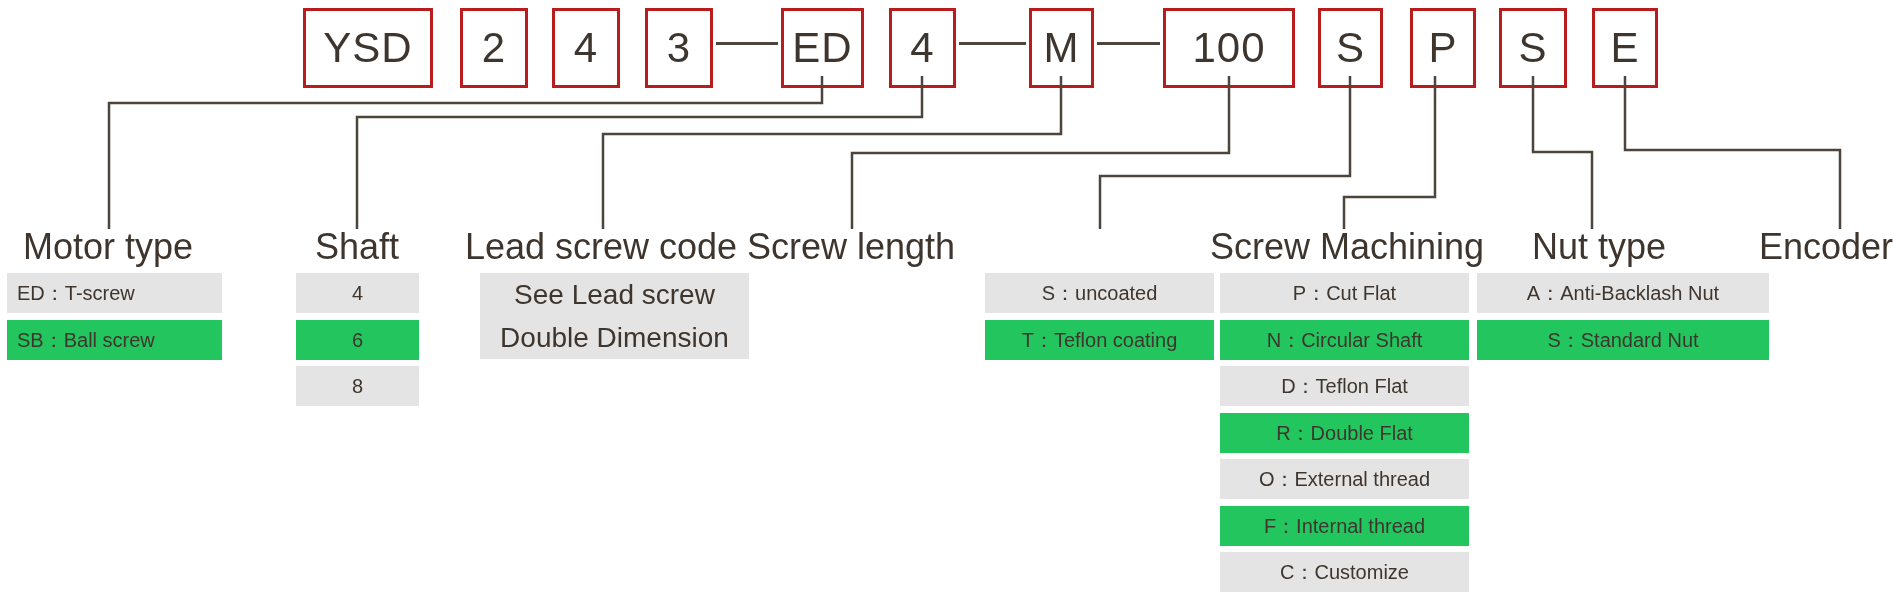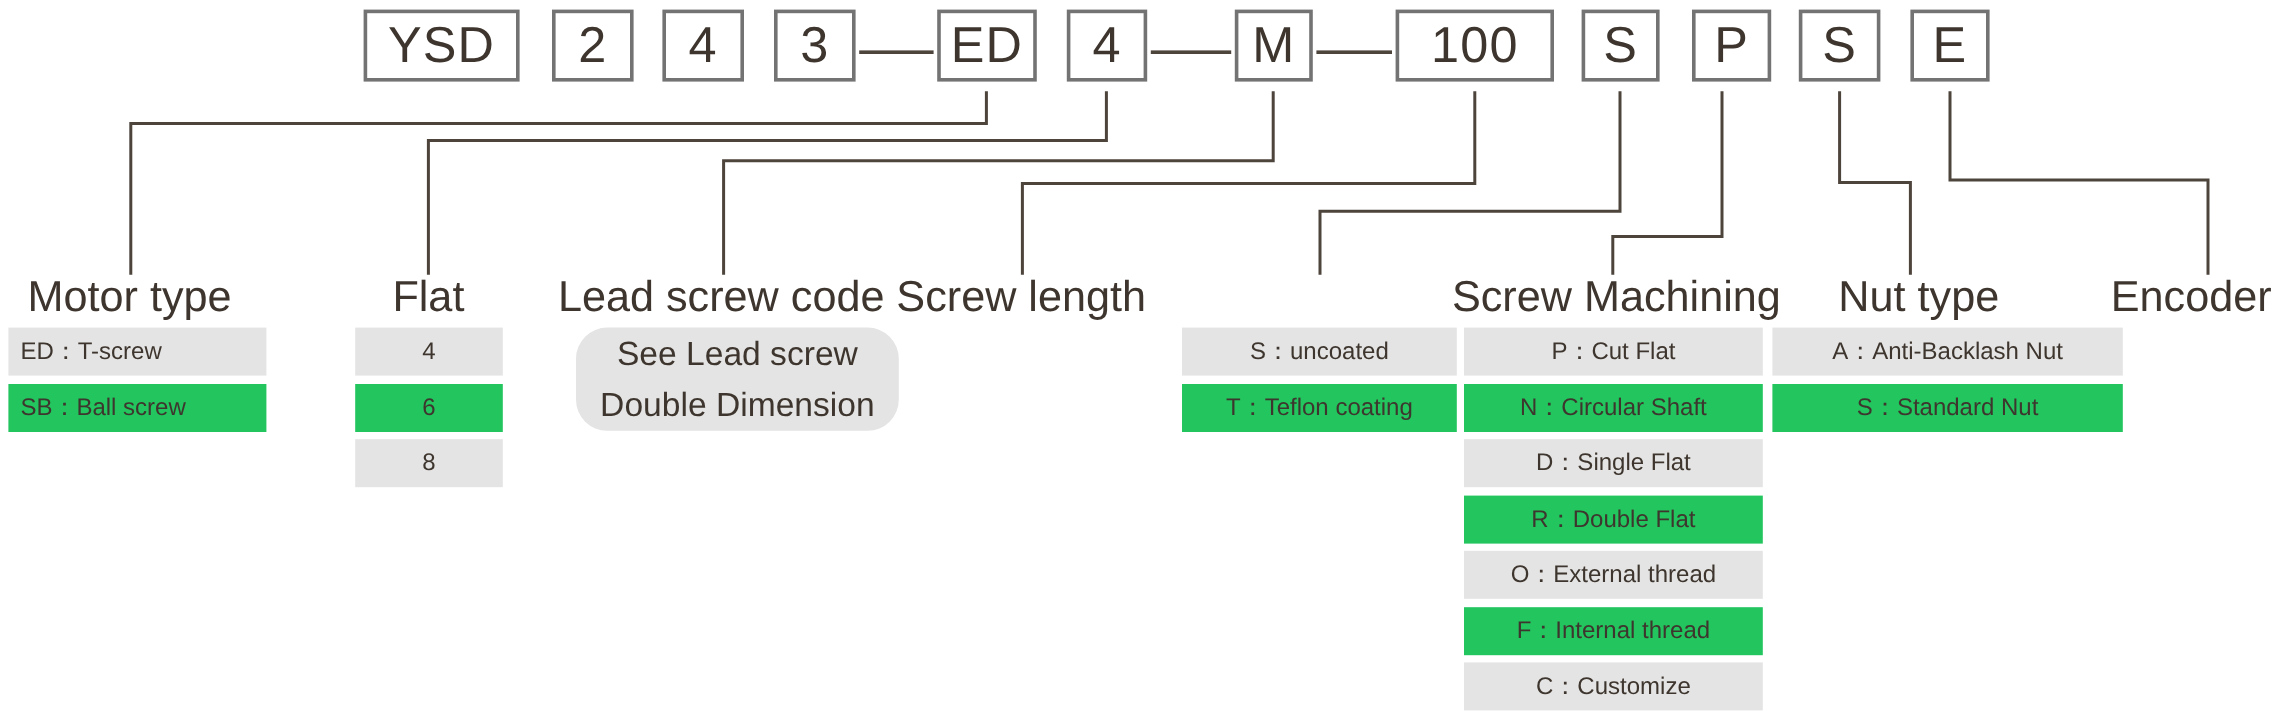--- a/index.html
+++ b/index.html
@@ -1,42 +1,42 @@
 <!DOCTYPE html>
 <html><head>
 <meta charset="utf-8">
 <style>
   html,body{margin:0;padding:0;background:#ffffff;}
   .canvas{
     position:relative;width:1893px;height:597px;background:#ffffff;
     font-family:"Liberation Sans",sans-serif;color:#3e362e;overflow:hidden;
   }
   .codebox{
-    position:absolute;top:8px;height:60px;box-sizing:border-box;
-    border:3px solid #737373;background:#ffffff;
+    position:absolute;top:8px;height:80px;box-sizing:border-box;
+    border:3px solid #b91c1c;background:#ffffff;
     display:flex;align-items:center;justify-content:center;
     font-size:42px;letter-spacing:1px;
   }
   .dash{position:absolute;top:42px;height:3px;background:#4d443c;}
   svg.lines{position:absolute;left:0;top:0;}
   svg.lines path{fill:none;stroke:#4d443c;stroke-width:2.5;}
   .cat-label{
     position:absolute;top:231px;height:32px;line-height:32px;
     font-size:36px;text-align:center;white-space:nowrap;
   }
   .cat-label.right{text-align:right;}
   .opt{
     position:absolute;height:40px;line-height:40px;font-size:20px;
     text-align:center;white-space:nowrap;box-sizing:border-box;
   }
   .opt.left{text-align:left;padding-left:10px;}
   .gray{background:#e4e4e4;}
   .lite{background:#22c55e;}
   .opt-block{
-    position:absolute;box-sizing:border-box;font-size:28px;text-align:center;border-radius:26px;
+    position:absolute;box-sizing:border-box;font-size:28px;text-align:center;
   }
   .opt-block .bl{height:43px;line-height:43px;white-space:nowrap;}
 </style>
 </head>
 <body>
 
 <div class="canvas">
 
   <div class="codebox" style="left:303px;width:130px">YSD</div>
   <div class="codebox" style="left:460px;width:68px">2</div>
@@ -60,21 +60,21 @@
     <path d="M922 76 L922 117 L357 117 L357 229"></path>
     <path d="M1061 76 L1061 134 L603 134 L603 229"></path>
     <path d="M1229 76 L1229 153 L852 153 L852 229"></path>
     <path d="M1350 76 L1350 176 L1100 176 L1100 229"></path>
     <path d="M1435 76 L1435 197 L1344 197 L1344 229"></path>
     <path d="M1533 76 L1533 152 L1592 152 L1592 229"></path>
     <path d="M1625 76 L1625 150 L1840 150 L1840 229"></path>
   </svg>
 
   <div class="cat-label" style="left:8px;width:200px">Motor type</div>
-  <div class="cat-label" style="left:307px;width:100px">Flat</div>
+  <div class="cat-label" style="left:307px;width:100px">Shaft</div>
   <div class="cat-label" style="left:451px;width:300px">Lead screw code</div>
   <div class="cat-label" style="left:701px;width:300px">Screw length</div>
   <div class="cat-label" style="left:1197px;width:300px">Screw Machining</div>
   <div class="cat-label" style="left:1449px;width:300px">Nut type</div>
   <div class="cat-label right" style="left:1593px;width:300px">Encoder</div>
 
   <div class="opt left gray" style="left:7px;top:273px;width:215px">ED：T-screw</div>
   <div class="opt left lite" style="left:7px;top:320px;width:215px">SB：Ball screw</div>
 
   <div class="opt gray" style="left:296px;top:273px;width:123px">4</div>
@@ -84,21 +84,21 @@
   <div class="opt-block gray" style="left:480px;top:273px;width:269px;height:86px">
     <div class="bl">See Lead screw</div>
     <div class="bl">Double Dimension</div>
   </div>
 
   <div class="opt gray" style="left:985px;top:273px;width:229px">S：uncoated</div>
   <div class="opt lite" style="left:985px;top:320px;width:229px">T：Teflon coating</div>
 
   <div class="opt gray" style="left:1220px;top:273px;width:249px">P：Cut Flat</div>
   <div class="opt lite" style="left:1220px;top:320px;width:249px">N：Circular Shaft</div>
-  <div class="opt gray" style="left:1220px;top:366px;width:249px">D：Single Flat</div>
+  <div class="opt gray" style="left:1220px;top:366px;width:249px">D：Teflon Flat</div>
   <div class="opt lite" style="left:1220px;top:413px;width:249px">R：Double Flat</div>
   <div class="opt lite" style="left:1220px;top:506px;width:249px">F：Internal thread</div>
   <div class="opt gray" style="left:1220px;top:459px;width:249px">O：External thread</div>
   <div class="opt gray" style="left:1220px;top:552px;width:249px">C：Customize</div>
 
   <div class="opt gray" style="left:1477px;top:273px;width:292px">A：Anti-Backlash Nut</div>
   <div class="opt lite" style="left:1477px;top:320px;width:292px">S：Standard Nut</div>
 
 </div>
 

